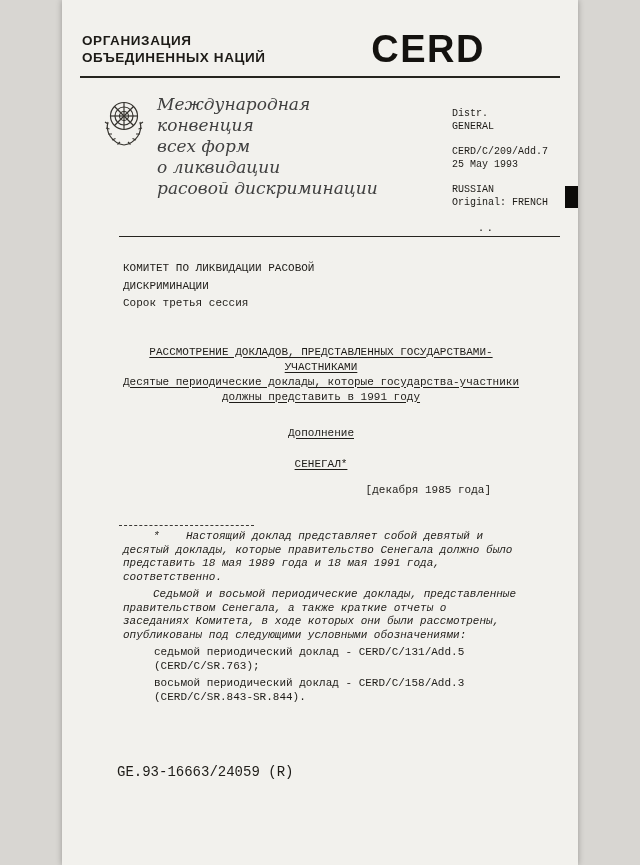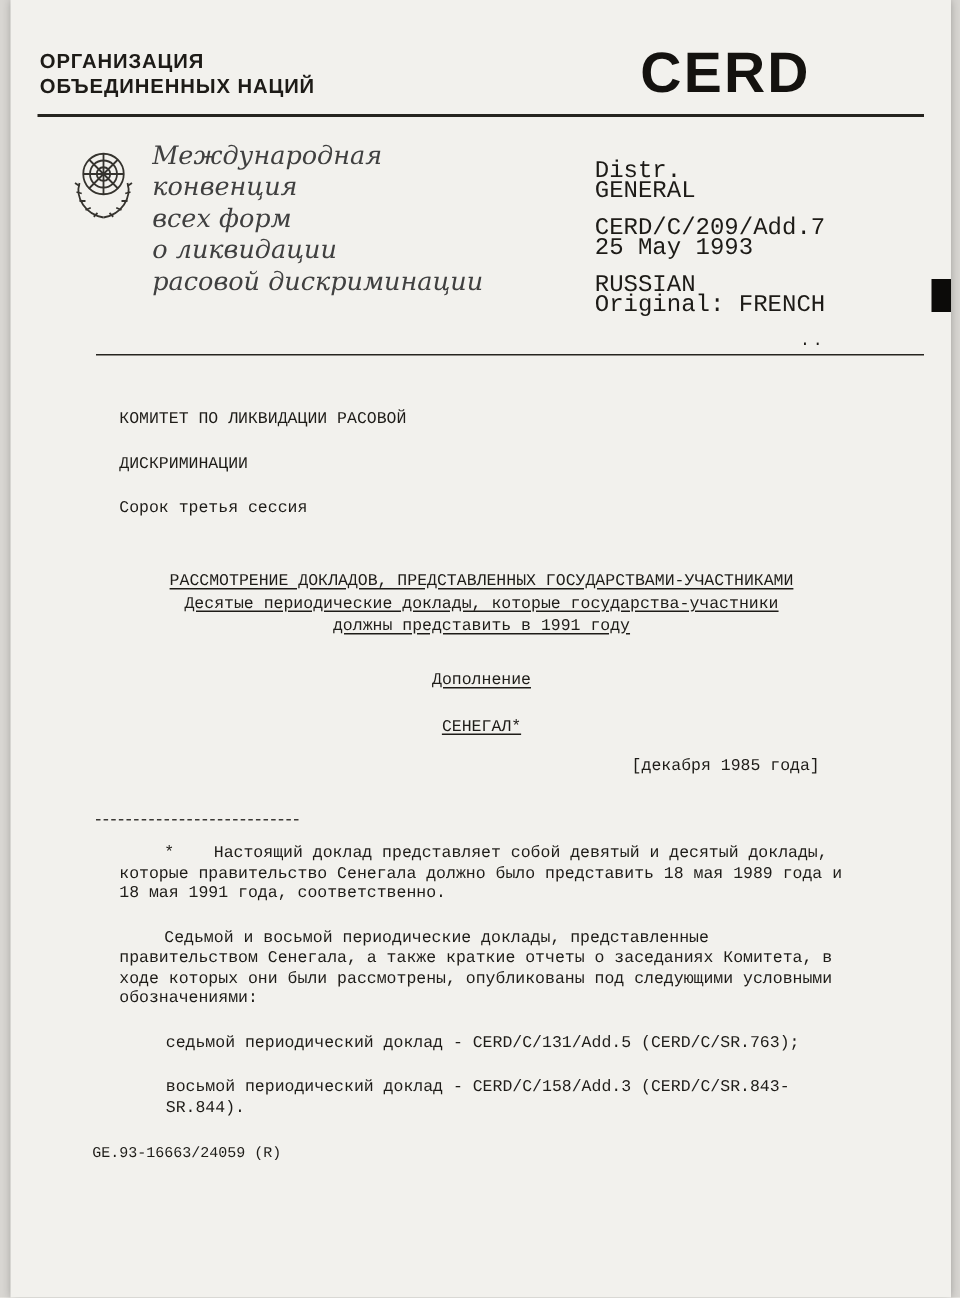--- a/index.html
+++ b/index.html
@@ -1,56 +1,56 @@
 <!DOCTYPE html>
 <html><head>
 <meta charset="utf-8">
 <style>
   html,body{margin:0;padding:0;}
   body{background:#d8d6d2;font-family:"Liberation Sans",sans-serif;}
   .page{
-    position:relative;width:627px;height:865px;margin:0 auto;
+    position:relative;width:516px;height:865px;margin:0 auto;
     background:#f2f1ed;color:#26241f;overflow:hidden;
     box-shadow:0 0 6px rgba(0,0,0,.3);
   }
   .mono{font-family:"Liberation Mono","DejaVu Sans Mono",monospace;}
 
   
   .org{position:absolute;left:20px;top:32px;font-weight:bold;font-size:13.5px;
        letter-spacing:.6px;line-height:17px;color:#1d1b17;}
   .cerd{position:absolute;right:93px;top:28px;font-size:38px;font-weight:900;
         letter-spacing:1.5px;color:#14120f;font-family:"Liberation Sans",sans-serif;}
   .rule1{position:absolute;left:18px;right:18px;top:76px;border-top:2px solid #26241f;}
 
   
   .emblem{position:absolute;left:34px;top:94px;}
   .conv-title{position:absolute;left:95px;top:94px;
       font-family:"DejaVu Serif","Liberation Serif",serif;
       font-style:italic;font-size:17px;line-height:21px;color:#404040;}
-  .distr{position:absolute;left:390px;top:108px;font-size:16px;line-height:12.5px;color:#1d1b17;}
+  .distr{position:absolute;left:390px;top:108px;font-size:10px;line-height:12.5px;color:#1d1b17;}
   .distr .gap{height:13px;}
   .artifact-bar{position:absolute;right:0;top:186px;width:13px;height:22px;background:#0c0b09;}
   .rule2{position:absolute;left:57px;right:18px;top:236px;border-top:1.5px solid #26241f;}
   .artifact-dots{position:absolute;right:83px;top:222px;font-size:11px;letter-spacing:2px;color:#1d1b17;}
 
   
   .doc{position:absolute;left:57px;right:55px;top:258px;font-size:11px;line-height:13.5px;color:#1e1c18;}
-  .doc p{margin:16px;}
+  .doc p{margin:4px;}
   .session{margin-top:13px;}
   .center{text-align:center;}
   .u{text-decoration:underline;text-underline-offset:2px;}
   .heading{margin-top:34px;line-height:15px;}
   .subheading{margin-top:0;line-height:15px;}
   .addendum{margin-top:22px;}
   .country{margin-top:18px;}
   .date-note{margin-top:12px;text-align:right;padding-right:32px;}
   .fn-rule{margin-top:28px;width:135px;border-top:1.5px dashed #3a3834;}
-  .fn-para{margin-top:15px;text-indent:30px;white-space:pre-wrap;}
+  .fn-para{margin-top:15px;text-indent:30px;white-space:pre-wrap;font-style:italic;}
   .fn-item{margin-top:15px;padding-left:31px;}
-  .footer-ref{position:absolute;left:55px;top:764px;font-size:10px;color:#1e1c18;}
+  .footer-ref{position:absolute;left:55px;top:764px;font-size:14px;color:#1e1c18;}
 </style>
 </head>
 <body>
 
 <div class="page">
 
   <div class="org">
     <div>ОРГАНИЗАЦИЯ</div>
     <div>ОБЪЕДИНЕННЫХ НАЦИЙ</div>
   </div>

